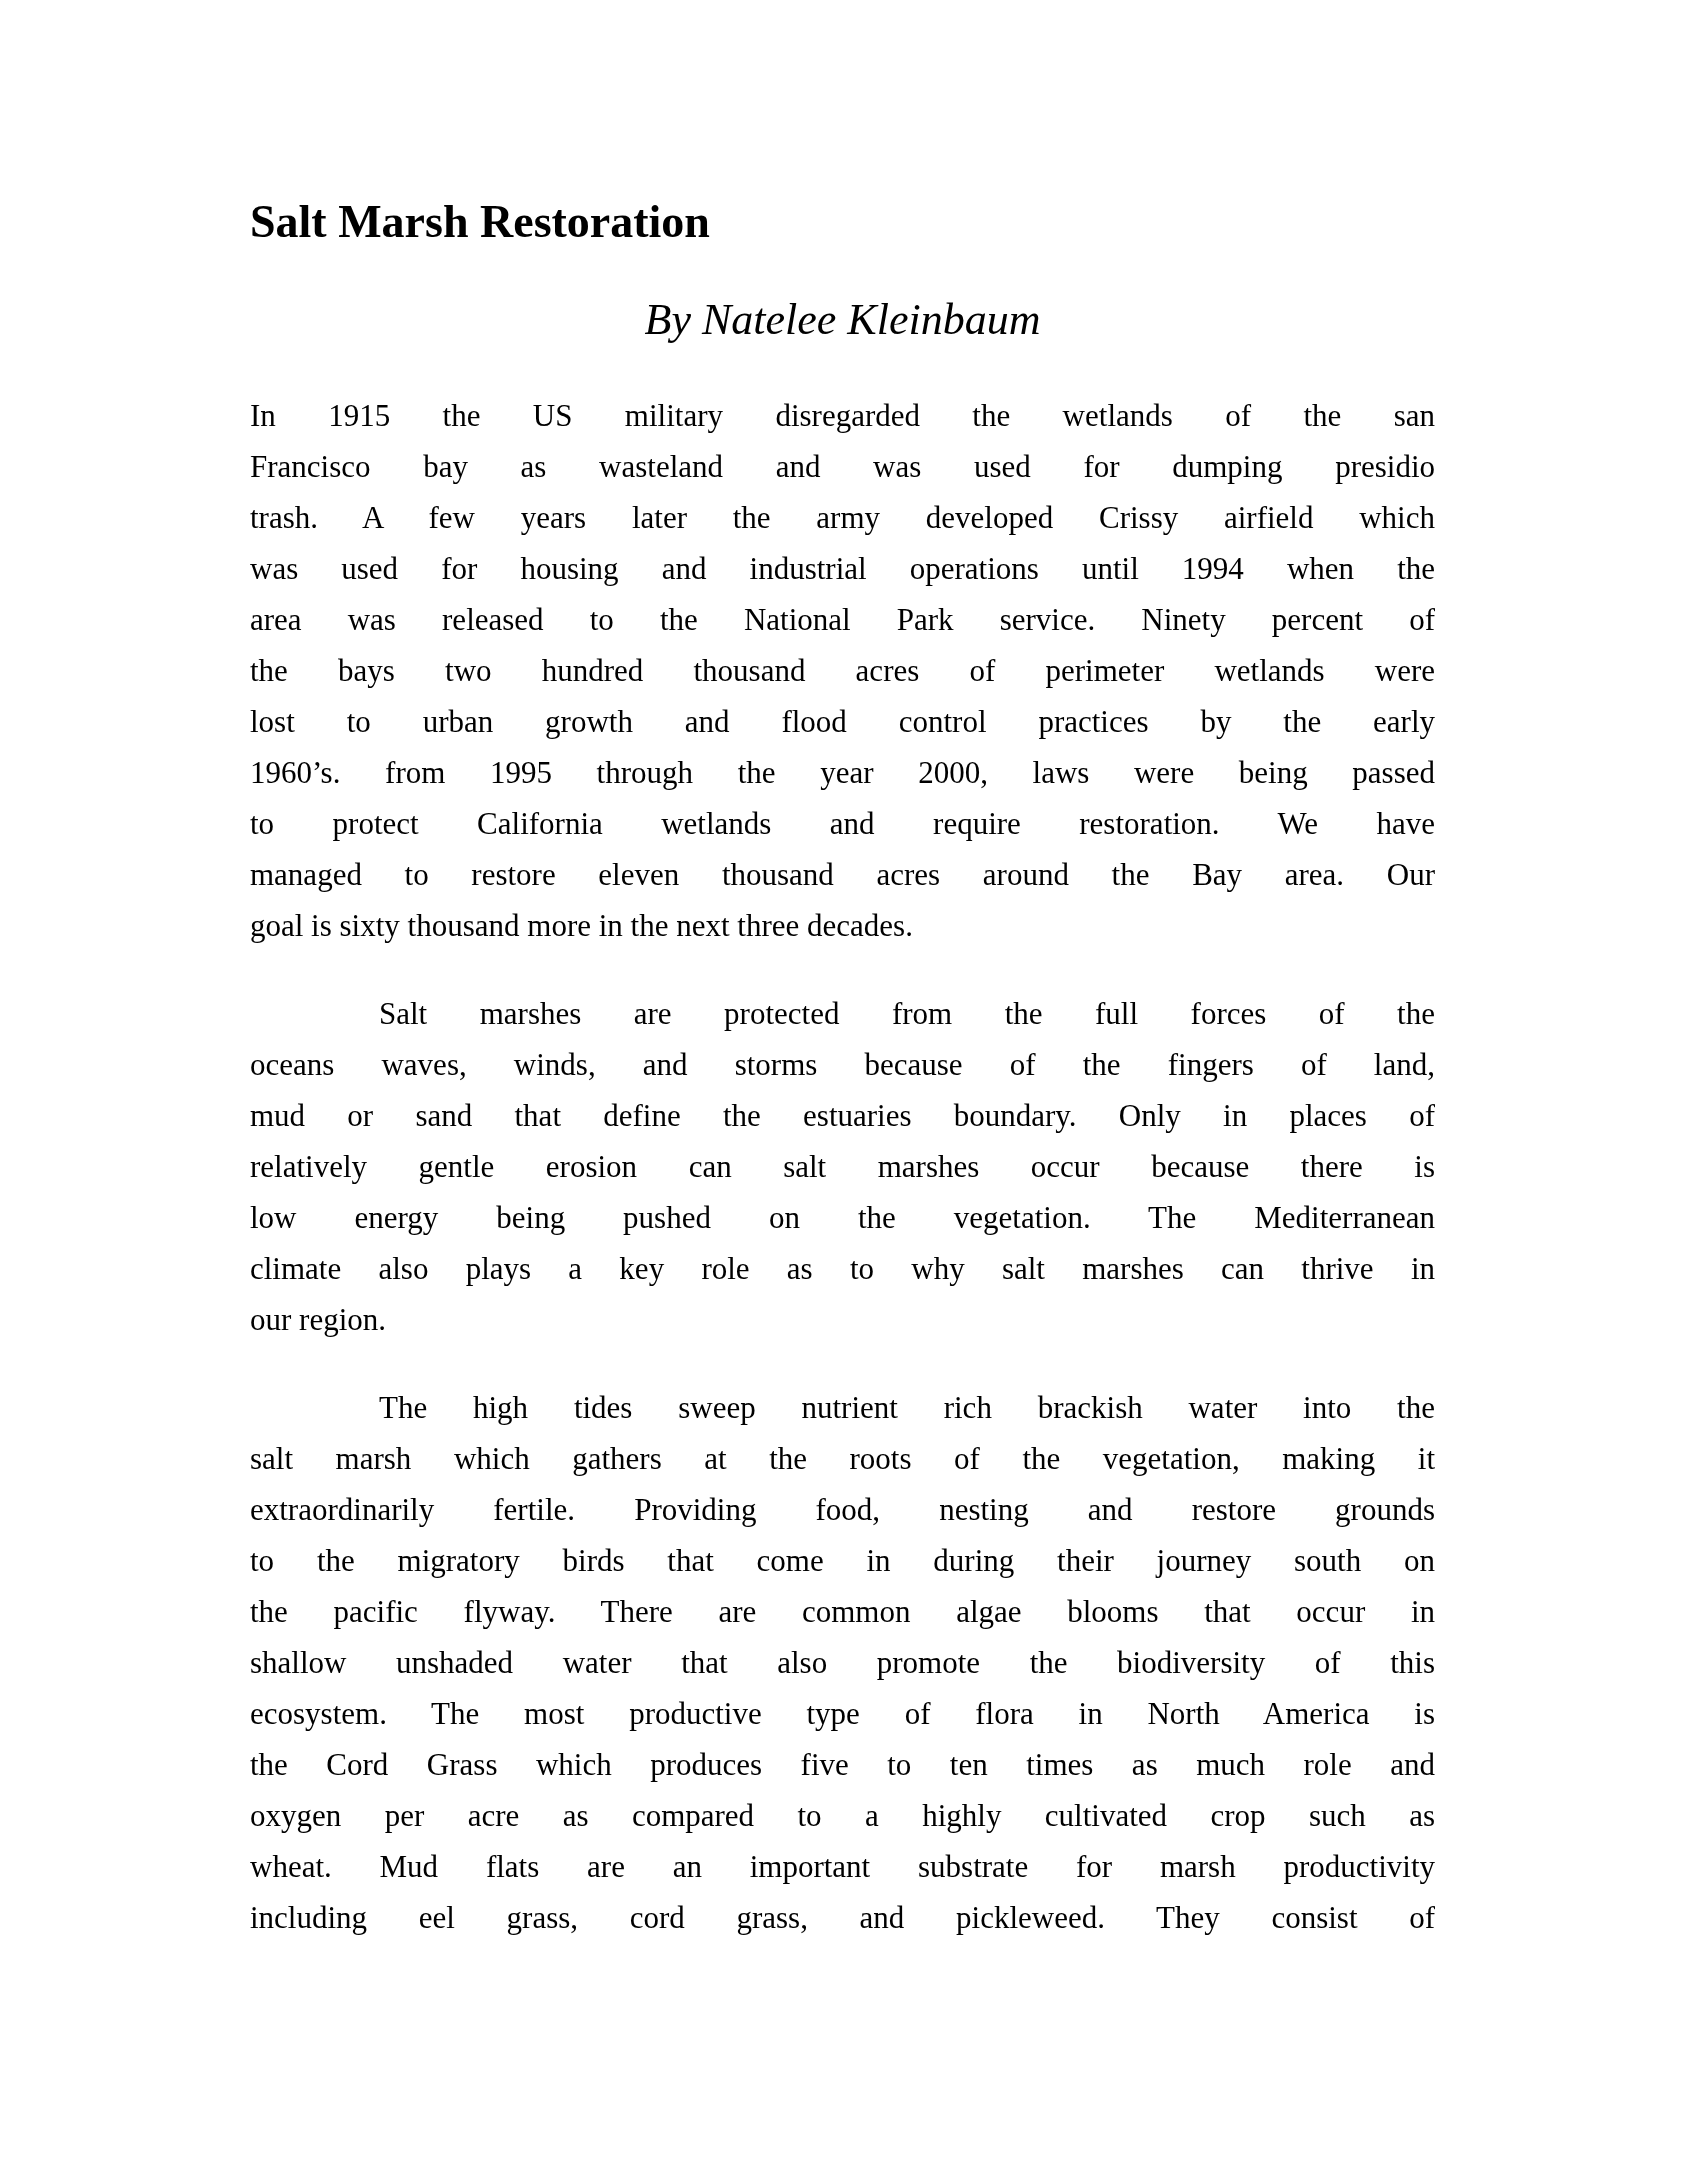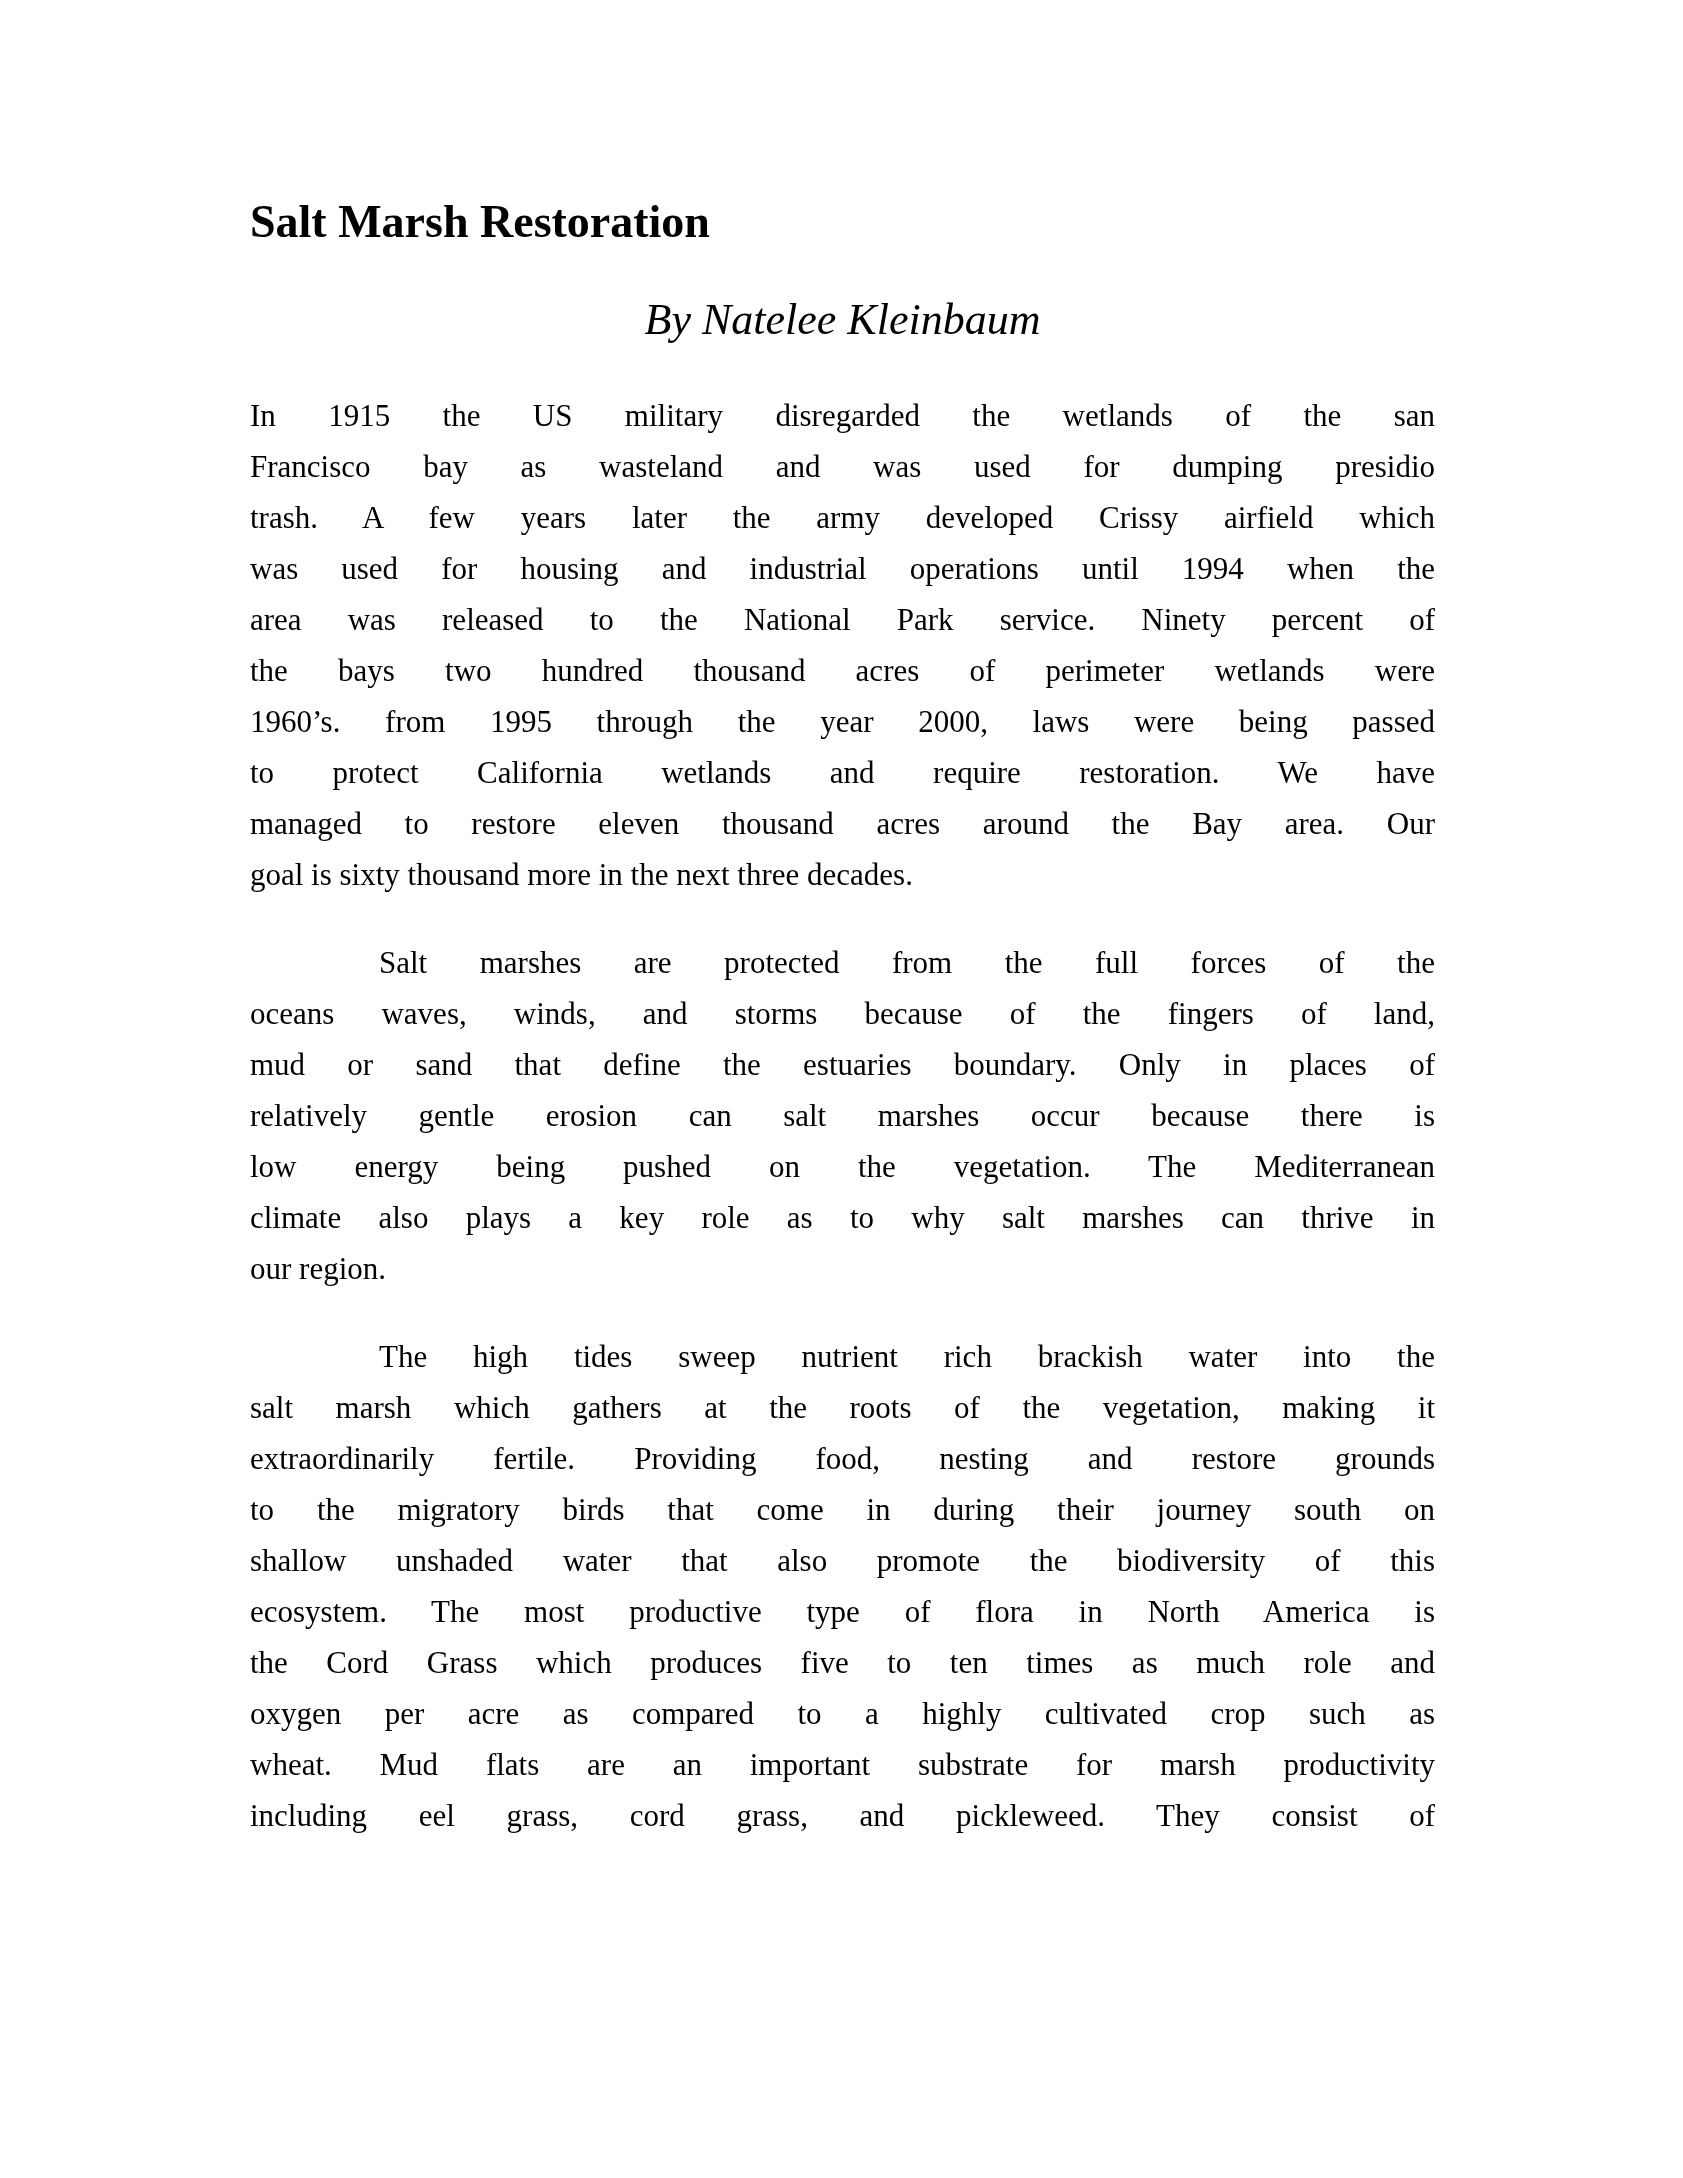--- a/index.html
+++ b/index.html
@@ -69,39 +69,41 @@
     <div class="doc-title">Salt Marsh Restoration</div>
     <div class="doc-byline">By Natelee Kleinbaum</div>
     <div class="doc-body">
         <div class="paragraph">
           <div class="line">In 1915 the US military disregarded the wetlands of the san</div>
           <div class="line">Francisco bay as wasteland and was used for dumping presidio</div>
           <div class="line">trash. A few years later the army developed Crissy airfield which</div>
           <div class="line">was used for housing and industrial operations until 1994 when the</div>
           <div class="line">area was released to the National Park service. Ninety percent of</div>
           <div class="line">the bays two hundred thousand acres of perimeter wetlands were</div>
+          <div class="line">lost to urban growth and flood control practices by the early</div>
           <div class="line">1960’s.  from 1995 through the year 2000, laws were being passed</div>
           <div class="line">to protect California wetlands and require restoration. We have</div>
           <div class="line">managed to restore eleven thousand acres around the Bay area. Our</div>
           <div class="line lastline-left">goal is sixty thousand more in the next three decades.</div>
         </div>
         <div class="paragraph">
           <div class="line first-indent">Salt marshes are protected from the full forces of the</div>
           <div class="line">oceans waves, winds, and storms because of the fingers of land,</div>
           <div class="line">mud or sand that define the estuaries boundary. Only in places of</div>
           <div class="line">relatively gentle erosion can salt marshes occur because there is</div>
           <div class="line">low energy being pushed on the vegetation. The Mediterranean</div>
           <div class="line">climate also plays a key role as to why salt marshes can thrive in</div>
           <div class="line lastline-left">our region.</div>
         </div>
         <div class="paragraph">
           <div class="line first-indent">The high tides sweep nutrient rich brackish water into the</div>
           <div class="line">salt marsh which gathers at the roots of the vegetation, making it</div>
           <div class="line">extraordinarily fertile. Providing food, nesting and restore grounds</div>
           <div class="line">to the migratory birds that come in during their journey south on</div>
+          <div class="line">the pacific flyway. There are common algae blooms that occur in</div>
           <div class="line">shallow unshaded water that also promote the biodiversity of this</div>
           <div class="line">ecosystem. The most productive type of flora in North America is</div>
           <div class="line">the Cord Grass which produces five to ten times as much role and</div>
           <div class="line">oxygen per acre as compared to a highly cultivated crop such as</div>
           <div class="line">wheat. Mud flats are an important substrate for marsh productivity</div>
           <div class="line">including eel grass, cord grass, and pickleweed. They consist of</div>
         </div>
       </div>
   </div>
 </div>

